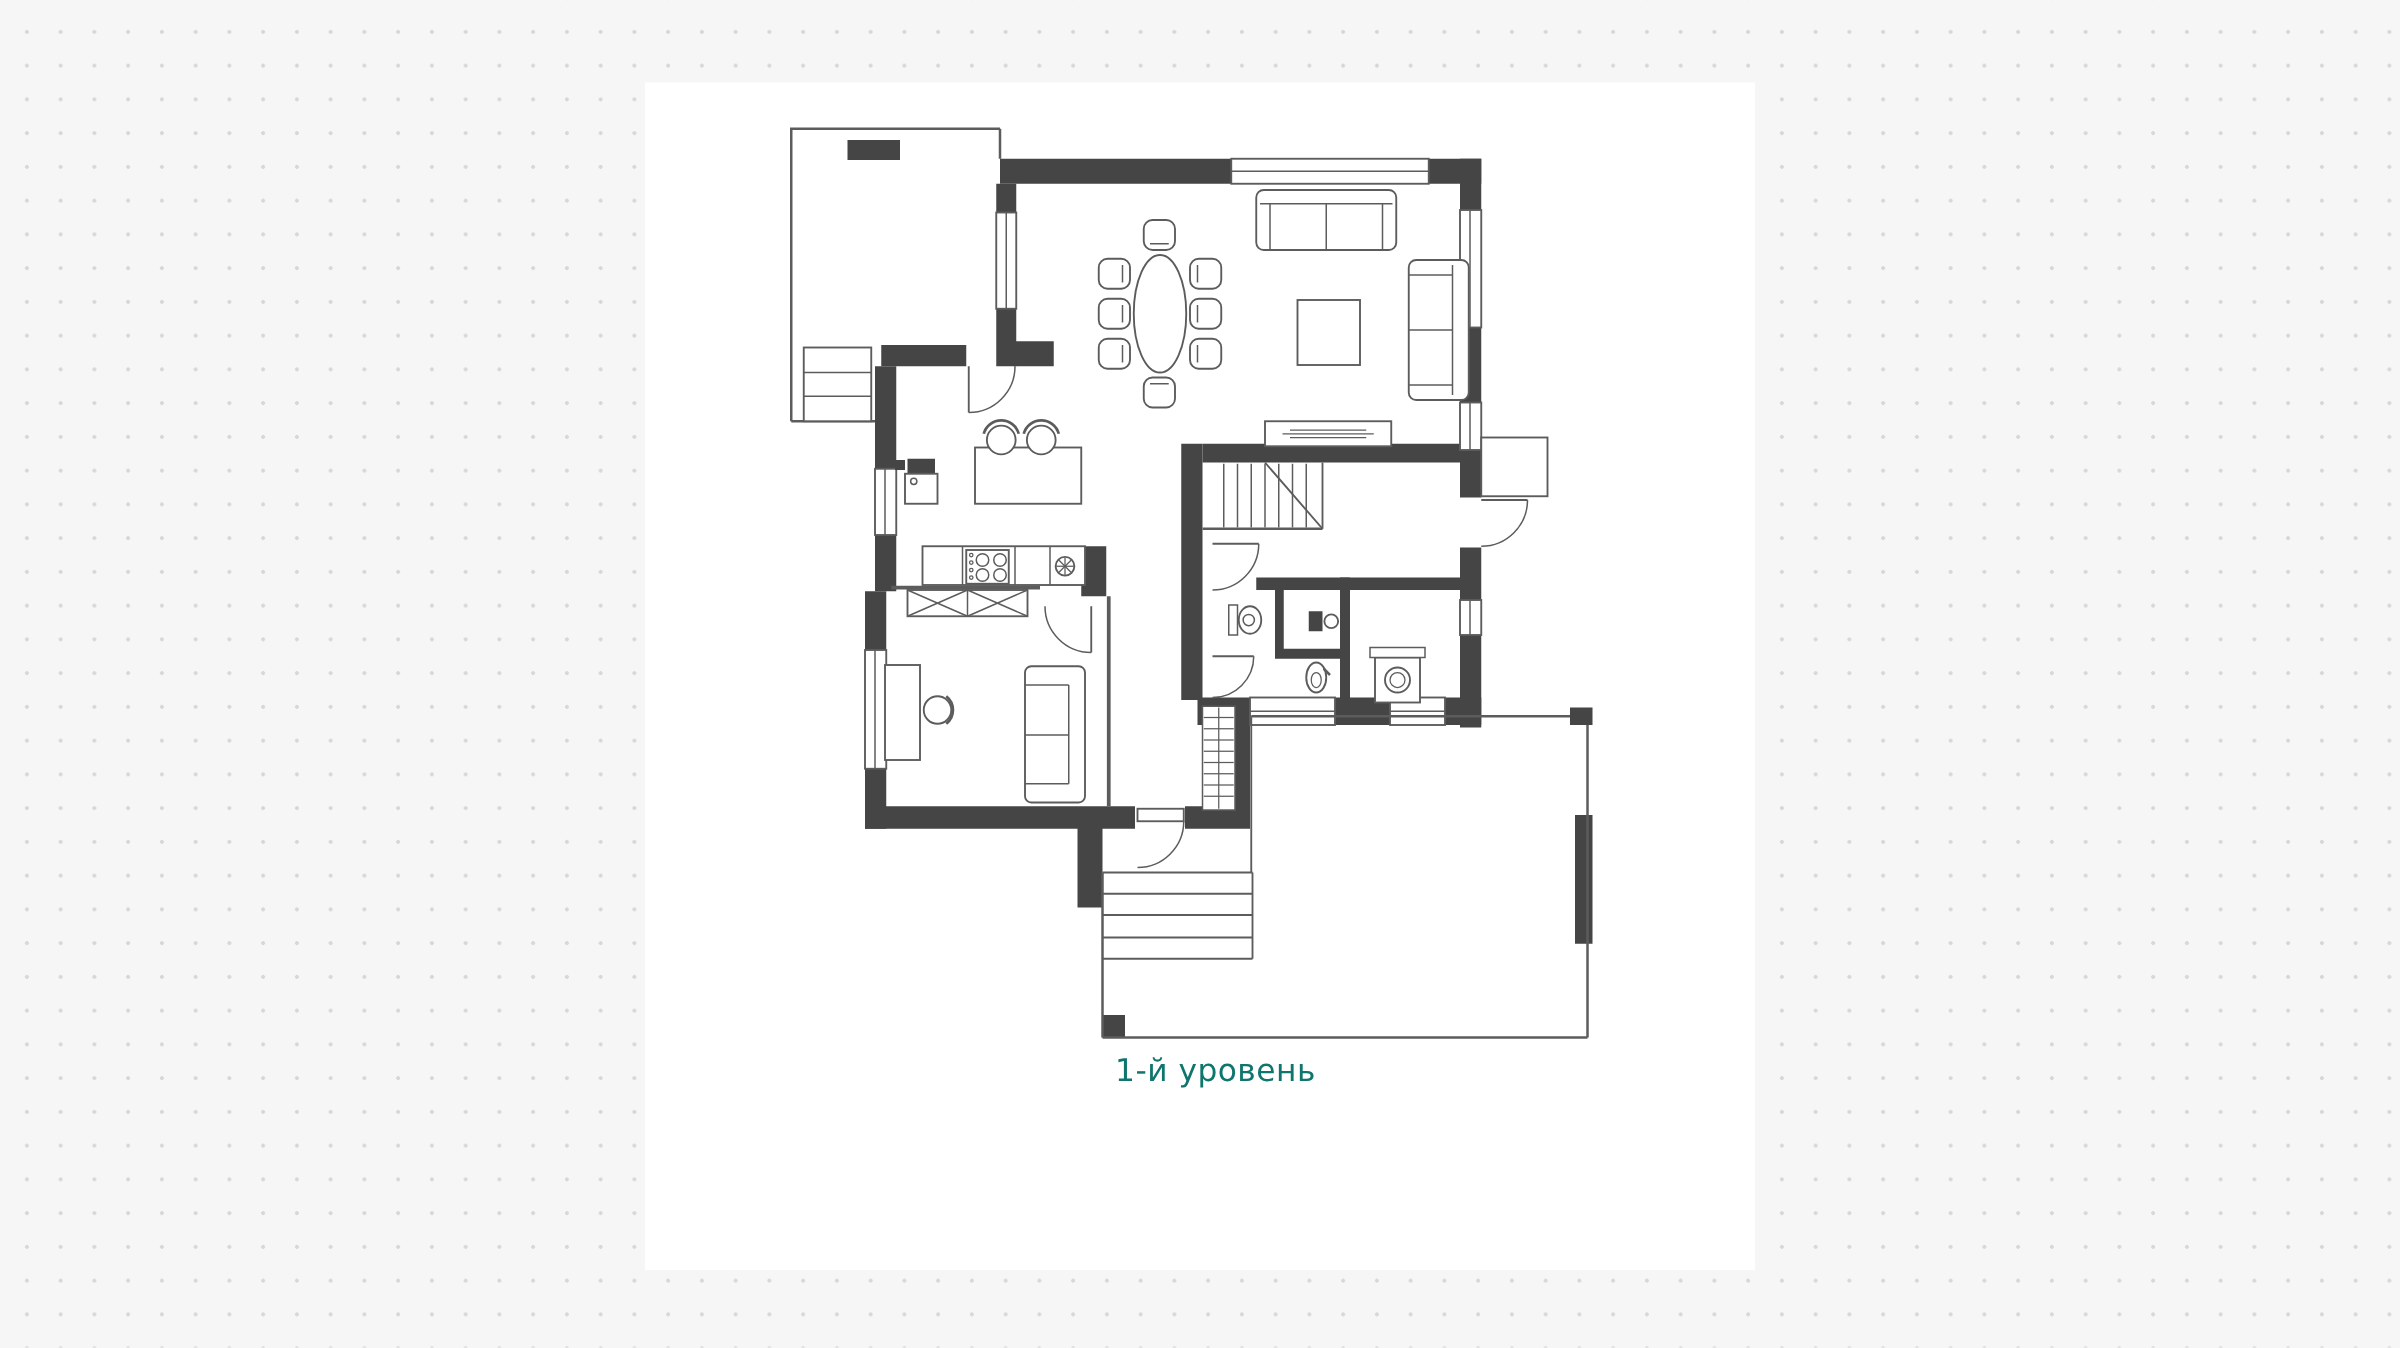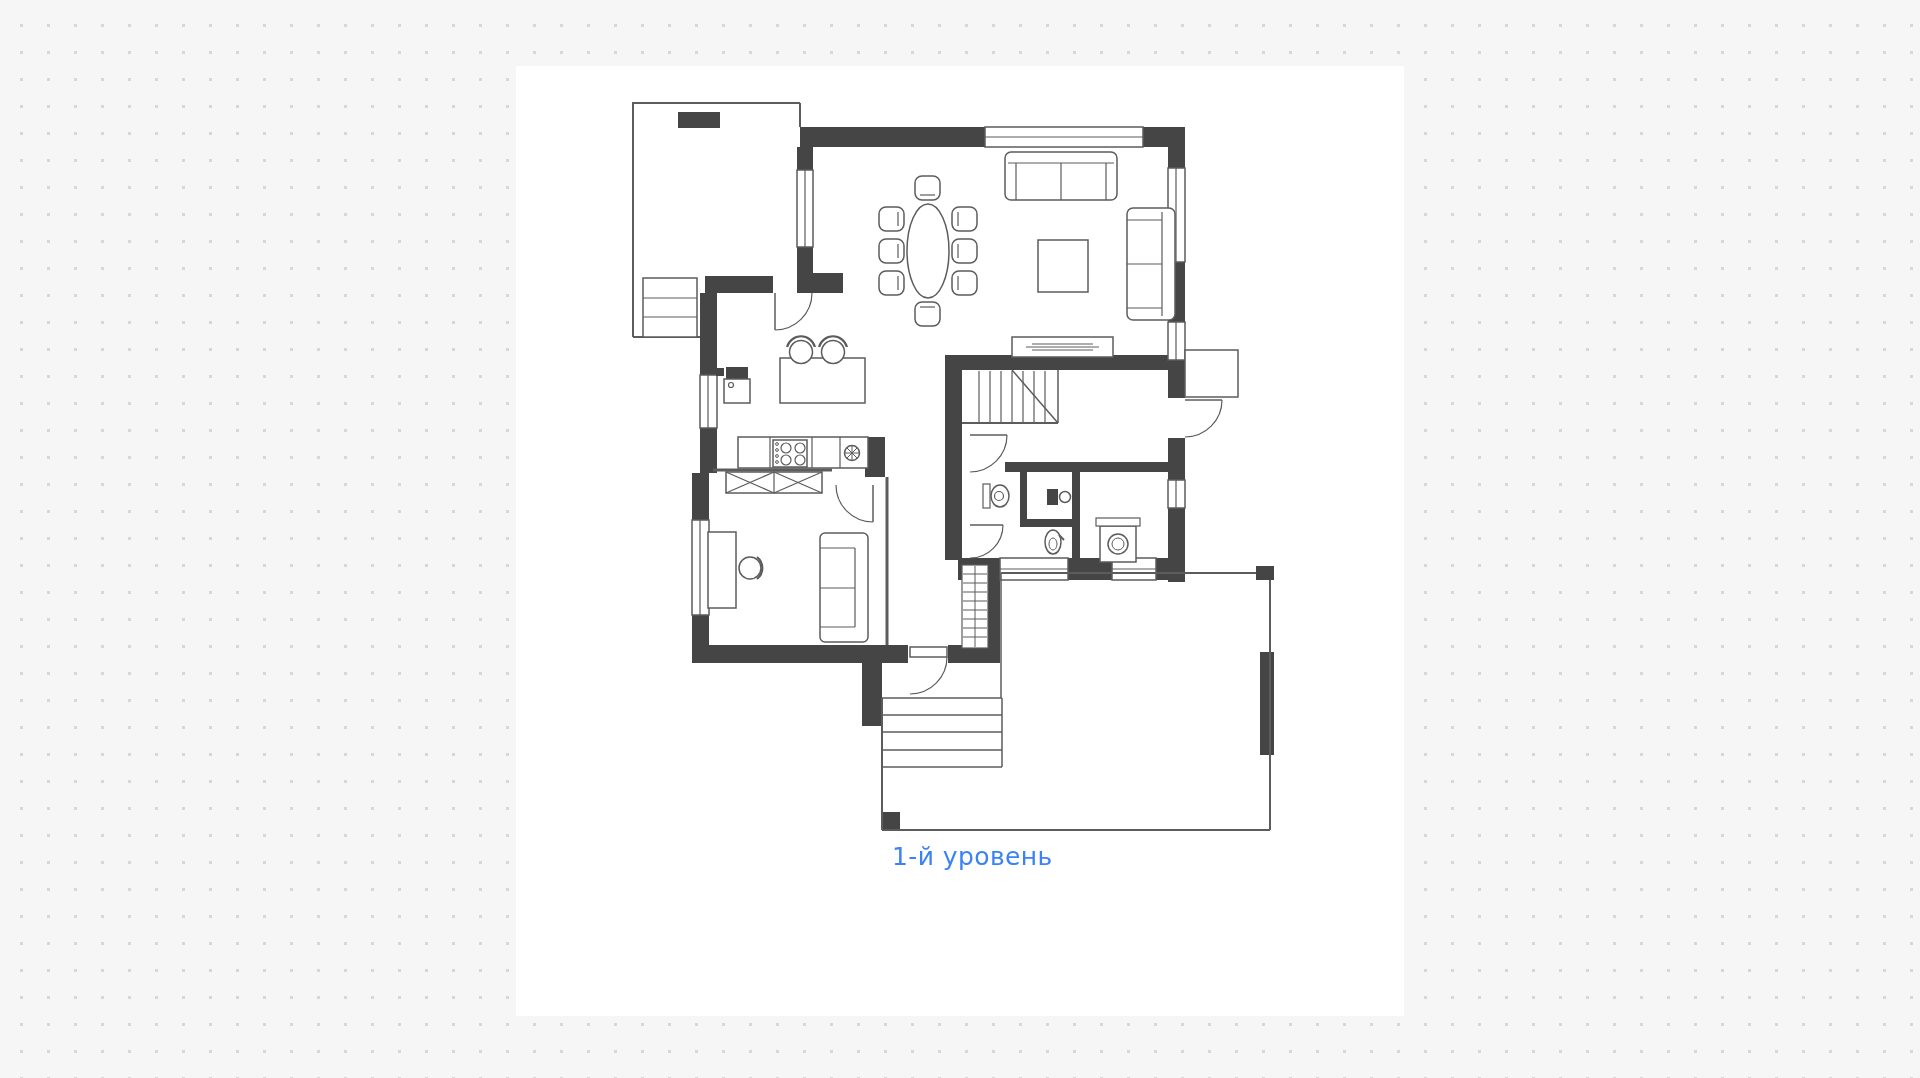--- a/index.html
+++ b/index.html
@@ -12,21 +12,21 @@
     font-family:"DejaVu Sans","Liberation Sans",sans-serif;
     position:relative;
   }
   .canvas{
     position:absolute;left:516px;top:66px;width:888px;height:950px;
     background:#ffffff;
   }
   .plan-svg{position:absolute;left:0;top:0;}
   .caption{
     position:absolute;left:376px;top:776px;
-    font-size:25px;color:#3b82f6;letter-spacing:0.4px;
+    font-size:25px;color:#0f766e;letter-spacing:0.4px;
     white-space:nowrap;
   }
 </style>
 </head>
 <body>
 
 <div class="canvas">
   <svg class="plan-svg" width="888" height="950" viewBox="516 66 888 950" xmlns="http://www.w3.org/2000/svg">
       <path d="M 633 337 L 633 103 L 800 103" fill="none" stroke="#5c5c5c" stroke-width="2"></path>
       <line x1="800" y1="103" x2="800" y2="127" fill="none" stroke="#5c5c5c" stroke-width="2"></line>

